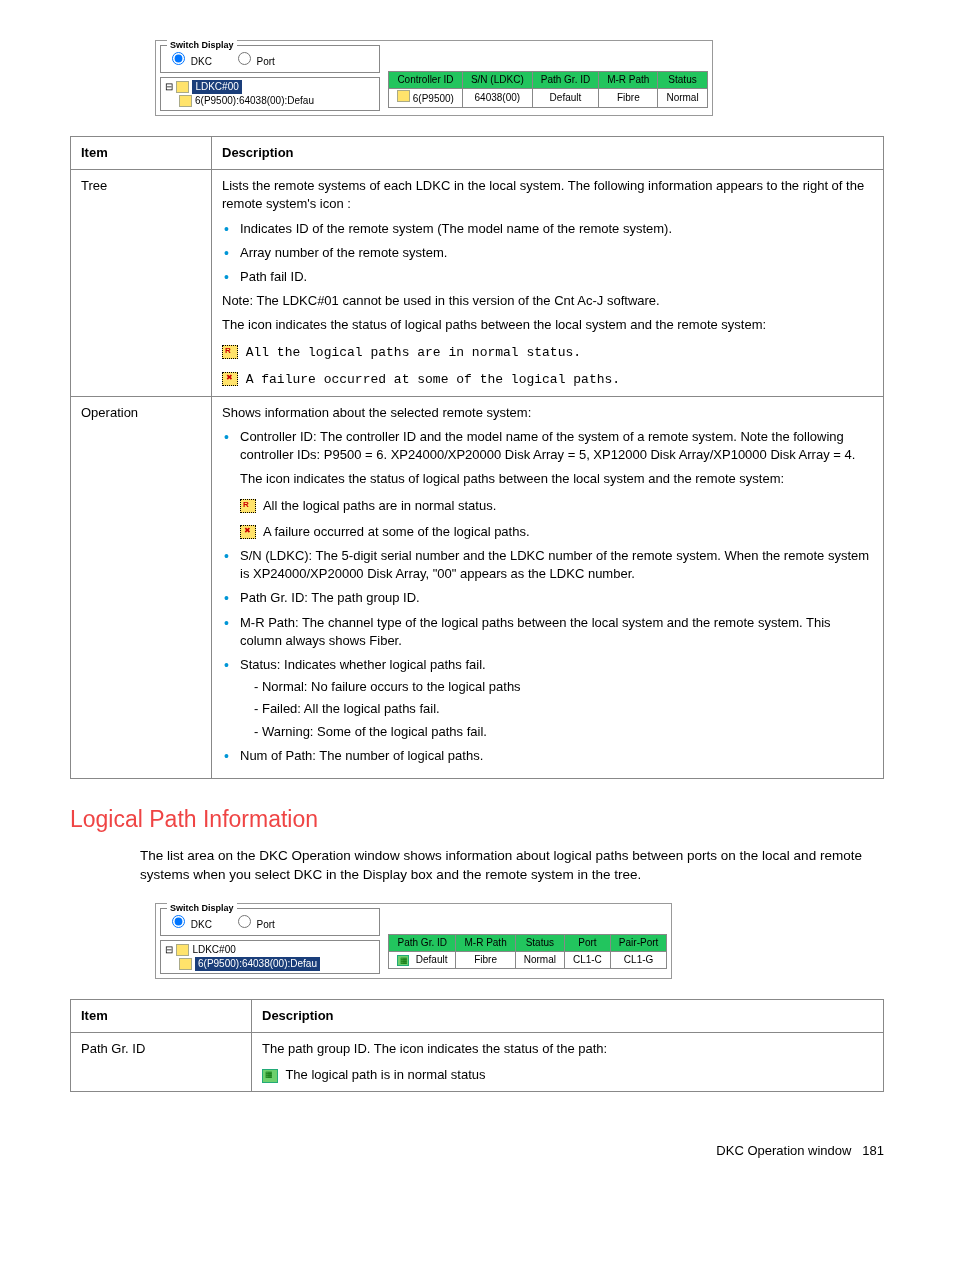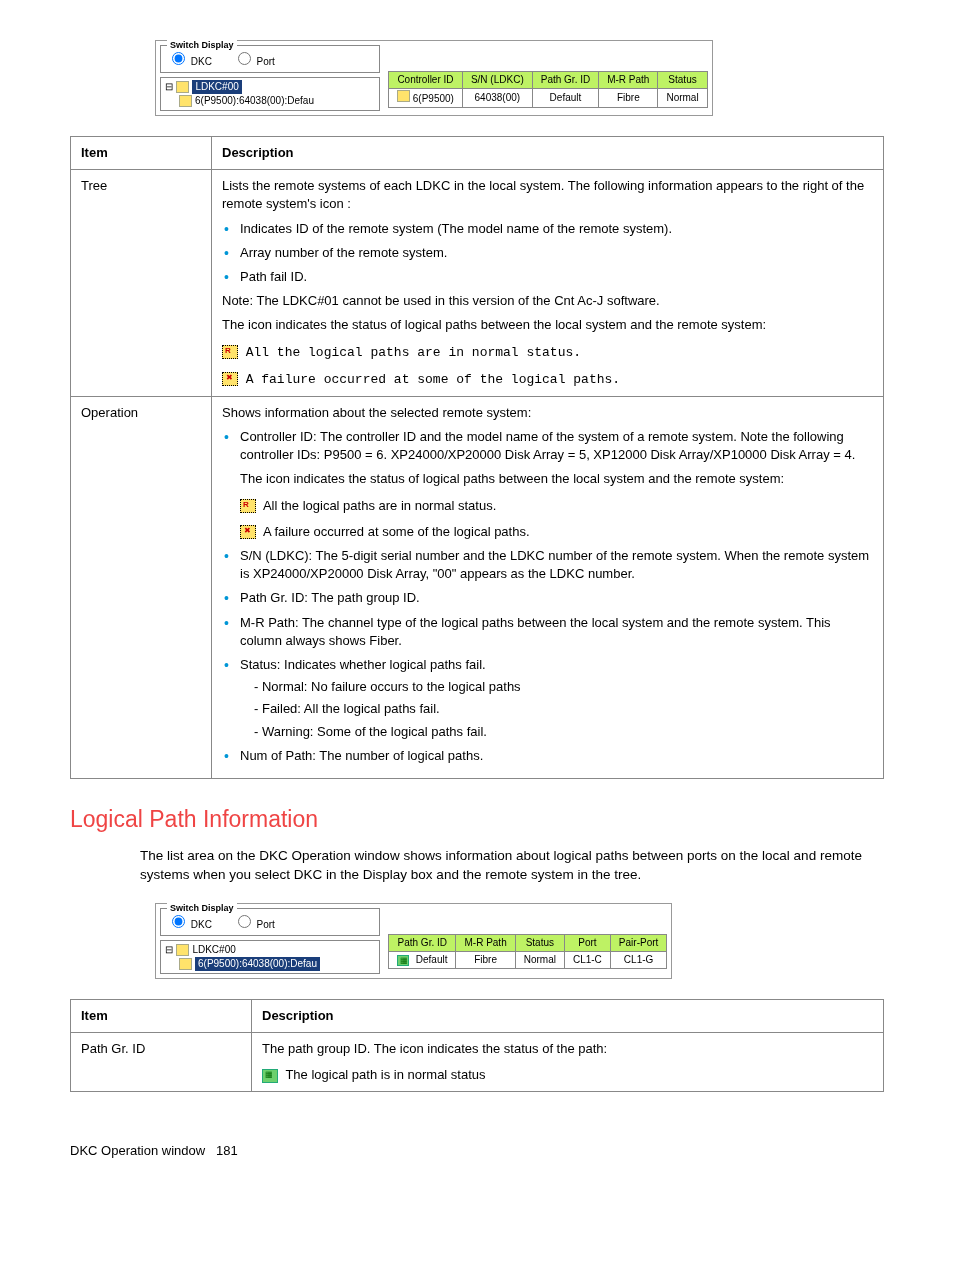--- a/index.html
+++ b/index.html
@@ -53,21 +53,21 @@
     border-collapse: collapse;
     margin: 4px;
     font-size: 10px;
   }
   .fig-table th, .fig-table td {
     border: 1px solid #888;
     padding: 1px 8px;
     font-weight: normal;
     text-align: center;
   }
-  .fig-table th { background: #bef264; }
+  .fig-table th { background: #22c55e; }
   .fig-row2 { display:flex; align-items:flex-start; }
 
   table.desc {
     border-collapse: collapse;
     width: 100%;
     margin-bottom: 24px;
   }
   table.desc > tbody > tr > th,
   table.desc > tbody > tr > td {
     border: 1px solid #888;
@@ -129,21 +129,21 @@
   h2.section {
     color: #ef4444;
     font-weight: normal;
     font-size: 23px;
     margin: 18px 0 6px 0;
   }
   .para {
     margin: 12px 0 18px 70px;
   }
   .footer {
-    text-align: left;
+    text-align: right;
     font-size: 13px;
     margin-top: 50px;
   }
   .sub-line { margin: 4px 0 4px 14px; }
 </style>
 </head>
 <body>
 
 
 

